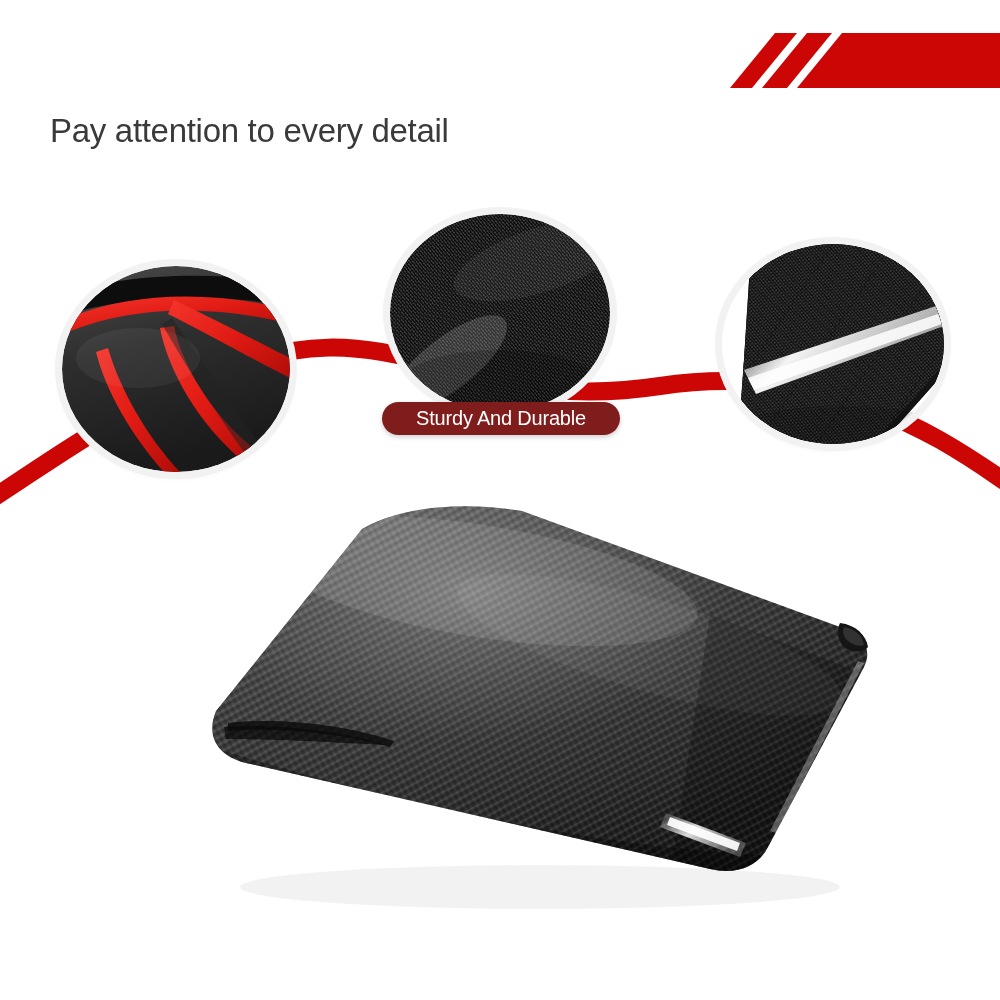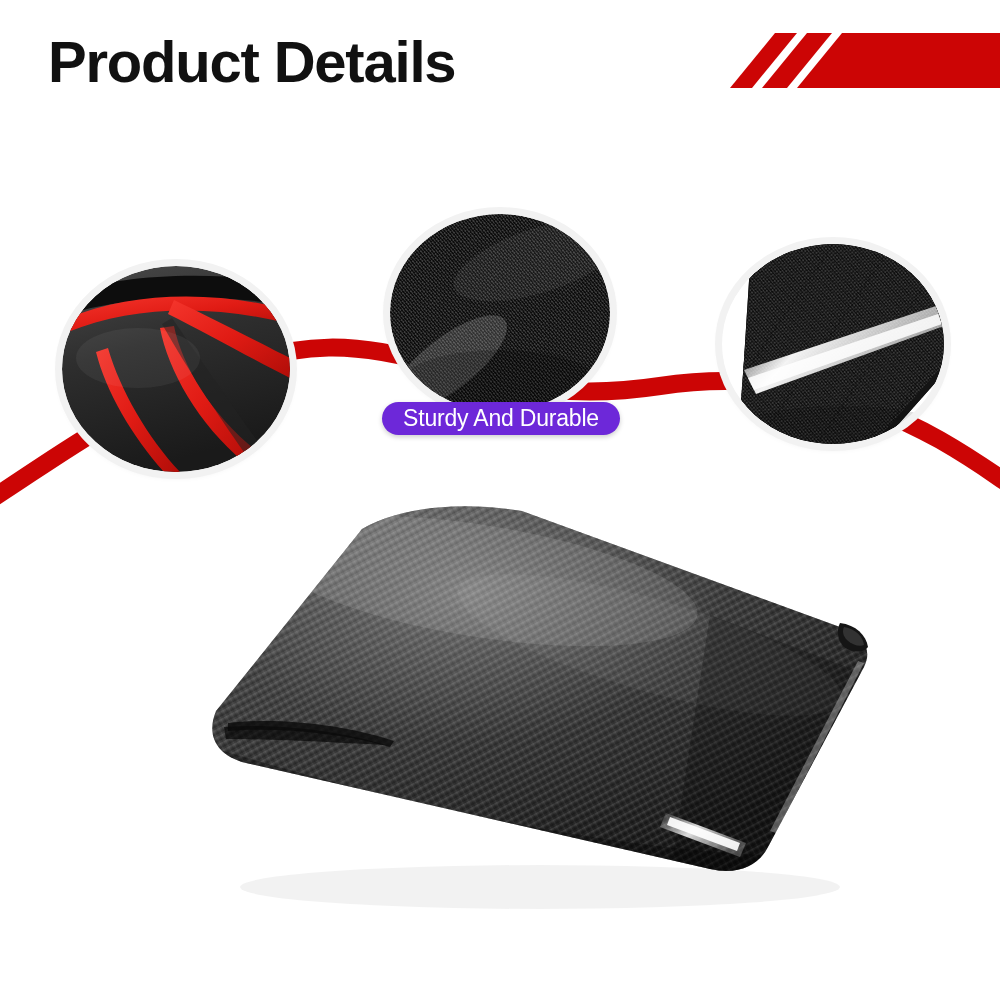--- a/index.html
+++ b/index.html
@@ -80,44 +80,44 @@
       repeating-linear-gradient(146deg,
         rgba(255,255,255,0.055) 0px,
         rgba(255,255,255,0.055) 1.2px,
         rgba(0,0,0,0.25) 1.2px,
         rgba(0,0,0,0.25) 2.8px);
   }
 
   
   .pill {
     position:absolute;
-    background:#6d28d9;
+    background:#7f1d1d;
     border-radius:22px;
     color:#ffffff;
-    font-size:23px;
+    font-size:20px;
     letter-spacing:-0.2px;
     display:flex; align-items:center; justify-content:center;
     white-space:nowrap;
     box-shadow:0 2px 5px rgba(0,0,0,0.20);
   }
 
   
   #product-image {
     position:absolute;
     left:150px; top:495px;
     width:760px; height:440px;
   }
 </style>
 </head>
 <body>
 
 <div id="header">
 
-  <div id="page-title">Product Details</div>
-
+
+  <div id="page-subtitle">Pay attention to every detail</div>
 
   <div id="corner-stripes">
     <svg width="300" height="130" viewBox="0 0 300 130">
       <polygon points="30,88 75,33 97,33 52,88" fill="#CC0505"></polygon>
       <polygon points="62,88 107,33 132,33 87,88" fill="#CC0505"></polygon>
       <polygon points="97,88 142,33 300,33 300,88" fill="#CC0505"></polygon>
     </svg>
   </div>
 </div>
 

